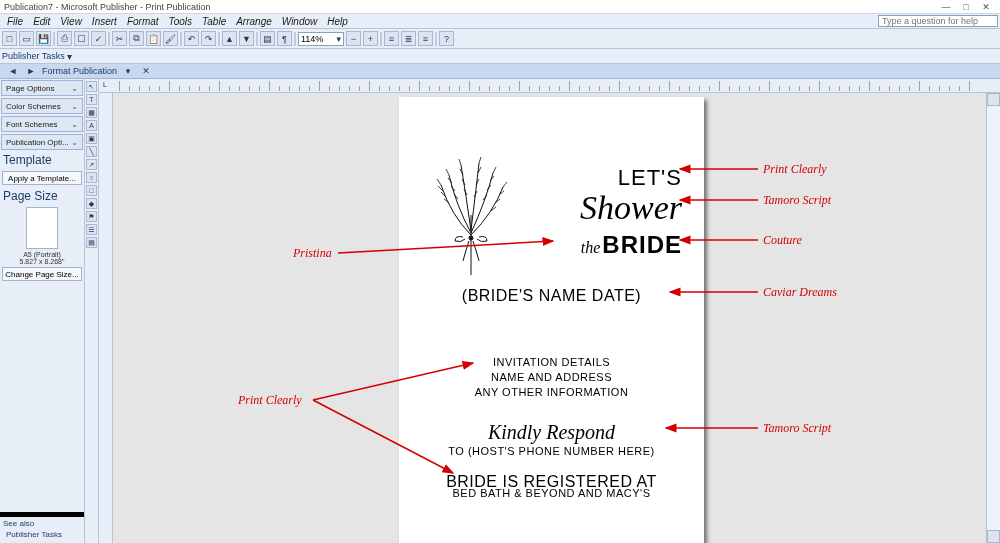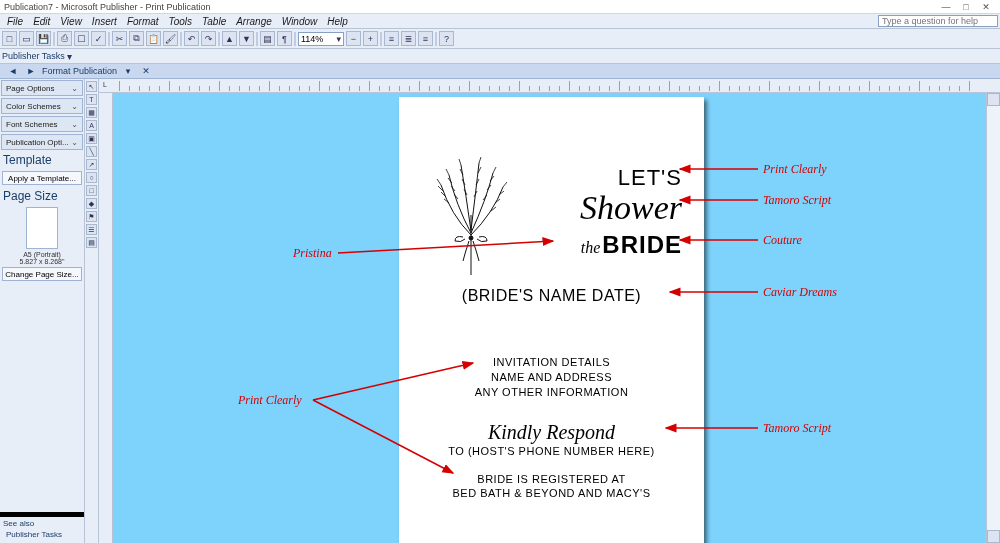--- a/index.html
+++ b/index.html
@@ -52,37 +52,37 @@
   .vtoolstrip .vbtn { width: 11px; height: 11px; background: #dbe4f0; border: 1px solid #a8b8d0; font-size: 7px; display: flex; align-items: center; justify-content: center; color: #335; }
 
   
   .ruler-h { height: 14px; background: #e8eef7; border-bottom: 1px solid #b8c4d6; position: relative; font-size: 7px; color: #335; }
   .ruler-h .tick { position: absolute; top: 0; height: 100%; border-left: 1px solid #8aa; }
   .ruler-v { width: 14px; background: #e8eef7; border-right: 1px solid #b8c4d6; }
 
   
   .canvaswrap { flex: 1; display: flex; flex-direction: column; }
   .canvasbody { flex: 1; display: flex; }
-  .canvas { flex: 1; background: #7dd3fc; position: relative; overflow: hidden; }
+  .canvas { flex: 1; background: #e5e5e5; position: relative; overflow: hidden; }
 
   
   .page { position: absolute; left: 286px; top: 4px; width: 305px; height: 455px; background: #fff; box-shadow: 3px 3px 4px rgba(0,0,0,0.5); }
 
   
   .inv-flower { position: absolute; left: 22px; top: 48px; width: 100px; height: 135px; }
   .inv-lets { position: absolute; right: 22px; top: 68px; font-family: Arial, sans-serif; font-weight: 300; font-size: 22px; letter-spacing: 1px; }
   .inv-shower { position: absolute; right: 22px; top: 92px; font-family: "Brush Script MT", cursive; font-style: italic; font-size: 34px; }
   .inv-thebride { position: absolute; right: 22px; top: 134px; margin-left: 45px; }
   .inv-thebride .the { font-family: "Brush Script MT", cursive; font-style: italic; font-size: 16px; margin-right: 2px; }
   .inv-thebride .bride { font-family: Arial Black, Arial, sans-serif; font-weight: 900; font-size: 24px; letter-spacing: 1px; }
   .inv-bname { position: absolute; left: 0; top: 190px; width: 100%; text-align: center; font-family: Arial, sans-serif; font-size: 16px; letter-spacing: 0.5px; }
   .inv-details { position: absolute; left: 0; top: 258px; width: 100%; text-align: center; font-family: Arial, sans-serif; font-size: 11px; letter-spacing: 0.5px; line-height: 1.35; }
   .inv-kindly { position: absolute; left: 0; top: 324px; width: 100%; text-align: center; font-family: "Brush Script MT", cursive; font-style: italic; font-size: 20px; }
   .inv-host { position: absolute; left: 0; top: 348px; width: 100%; text-align: center; font-family: Arial, sans-serif; font-size: 11px; letter-spacing: 0.5px; }
-  .inv-reg1 { position: absolute; left: 0; top: 376px; width: 100%; text-align: center; font-family: Arial, sans-serif; font-size: 11px; letter-spacing: 0.5px; }
+  .inv-reg1 { position: absolute; left: 0; top: 376px; width: 100%; text-align: center; font-family: Arial, sans-serif; font-size: 16px; letter-spacing: 0.5px; }
   .inv-reg2 { position: absolute; left: 0; top: 390px; width: 100%; text-align: center; font-family: Arial, sans-serif; font-size: 11px; letter-spacing: 0.5px; }
 
   
   .annolabel { position: absolute; color: #d40000; font-size: 12px; font-style: italic; font-family: "Times New Roman", serif; }
   .arrow-svg { position: absolute; pointer-events: none; }
 
   
   .vscroll { width: 14px; background: #e8eef7; border-left: 1px solid #b8c4d6; display: flex; flex-direction: column; }
   .vscroll .sbtn { height: 13px; background: #dbe4f0; border: 1px solid #a8b8d0; }
   .vscroll .track { flex: 1; background: #eef3fa; }

